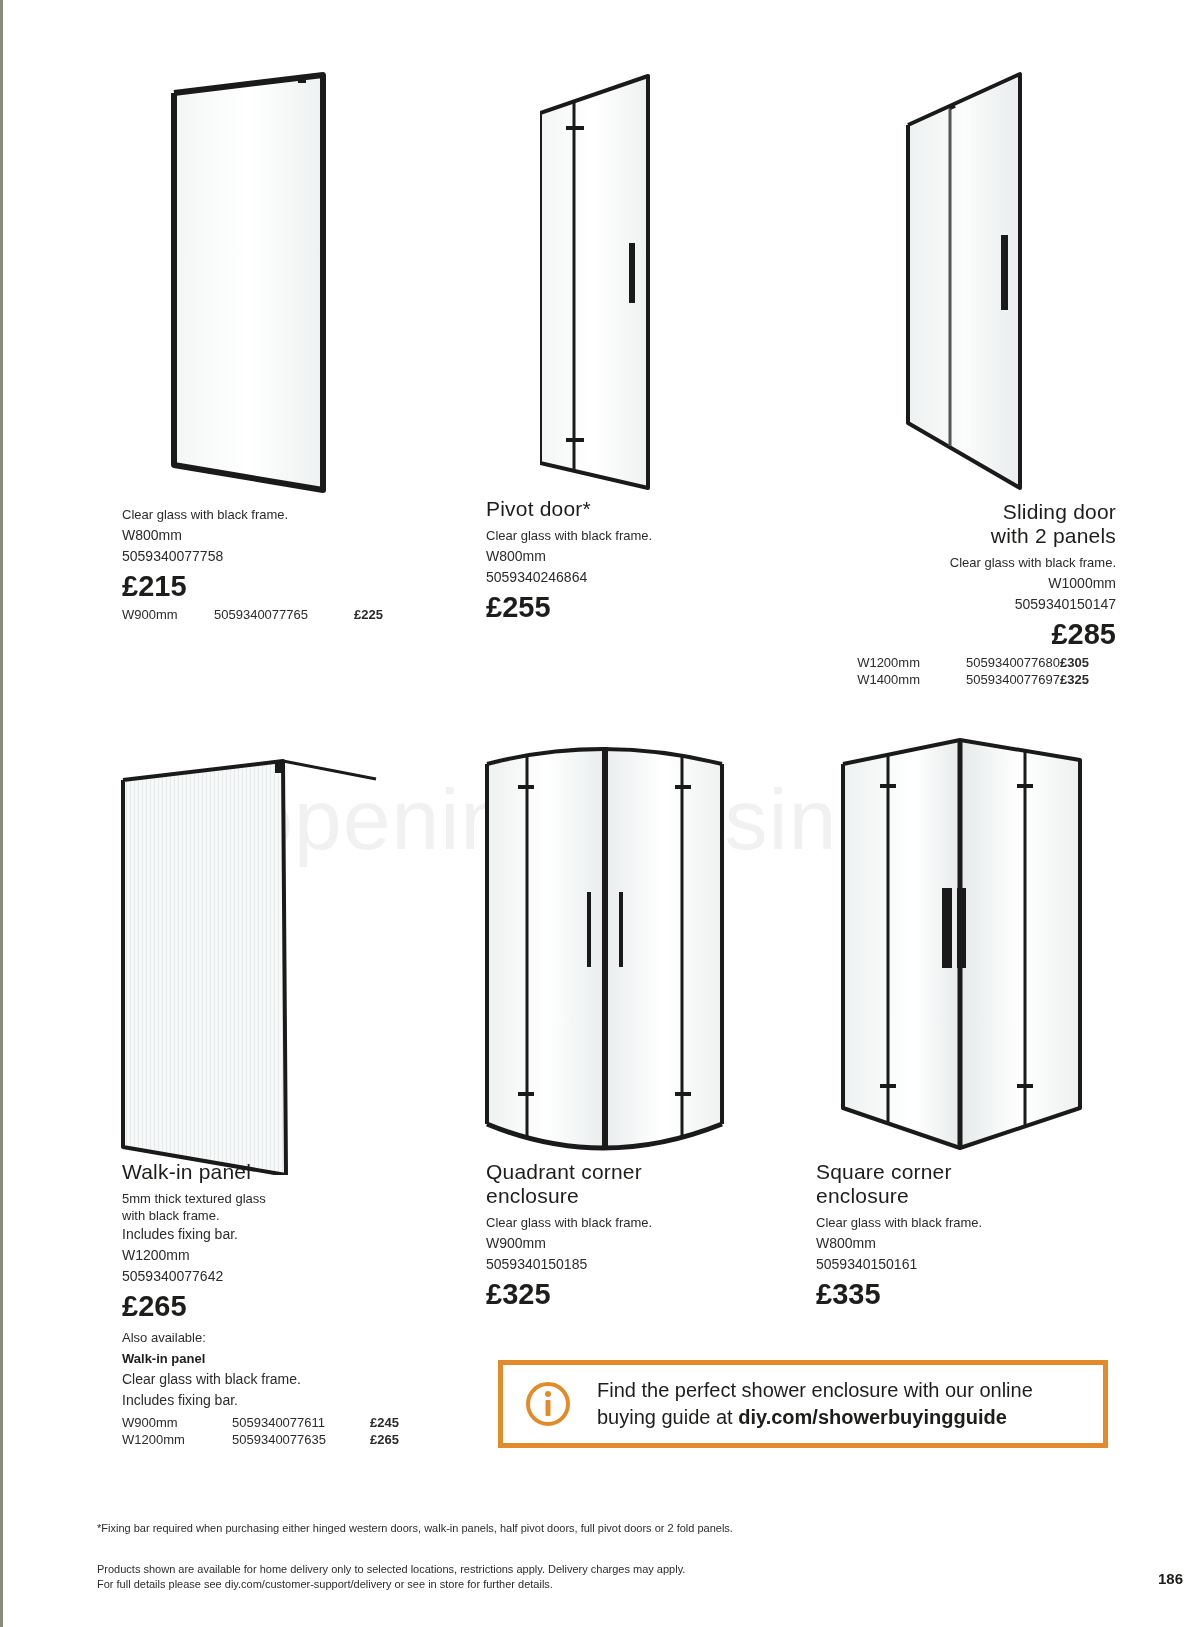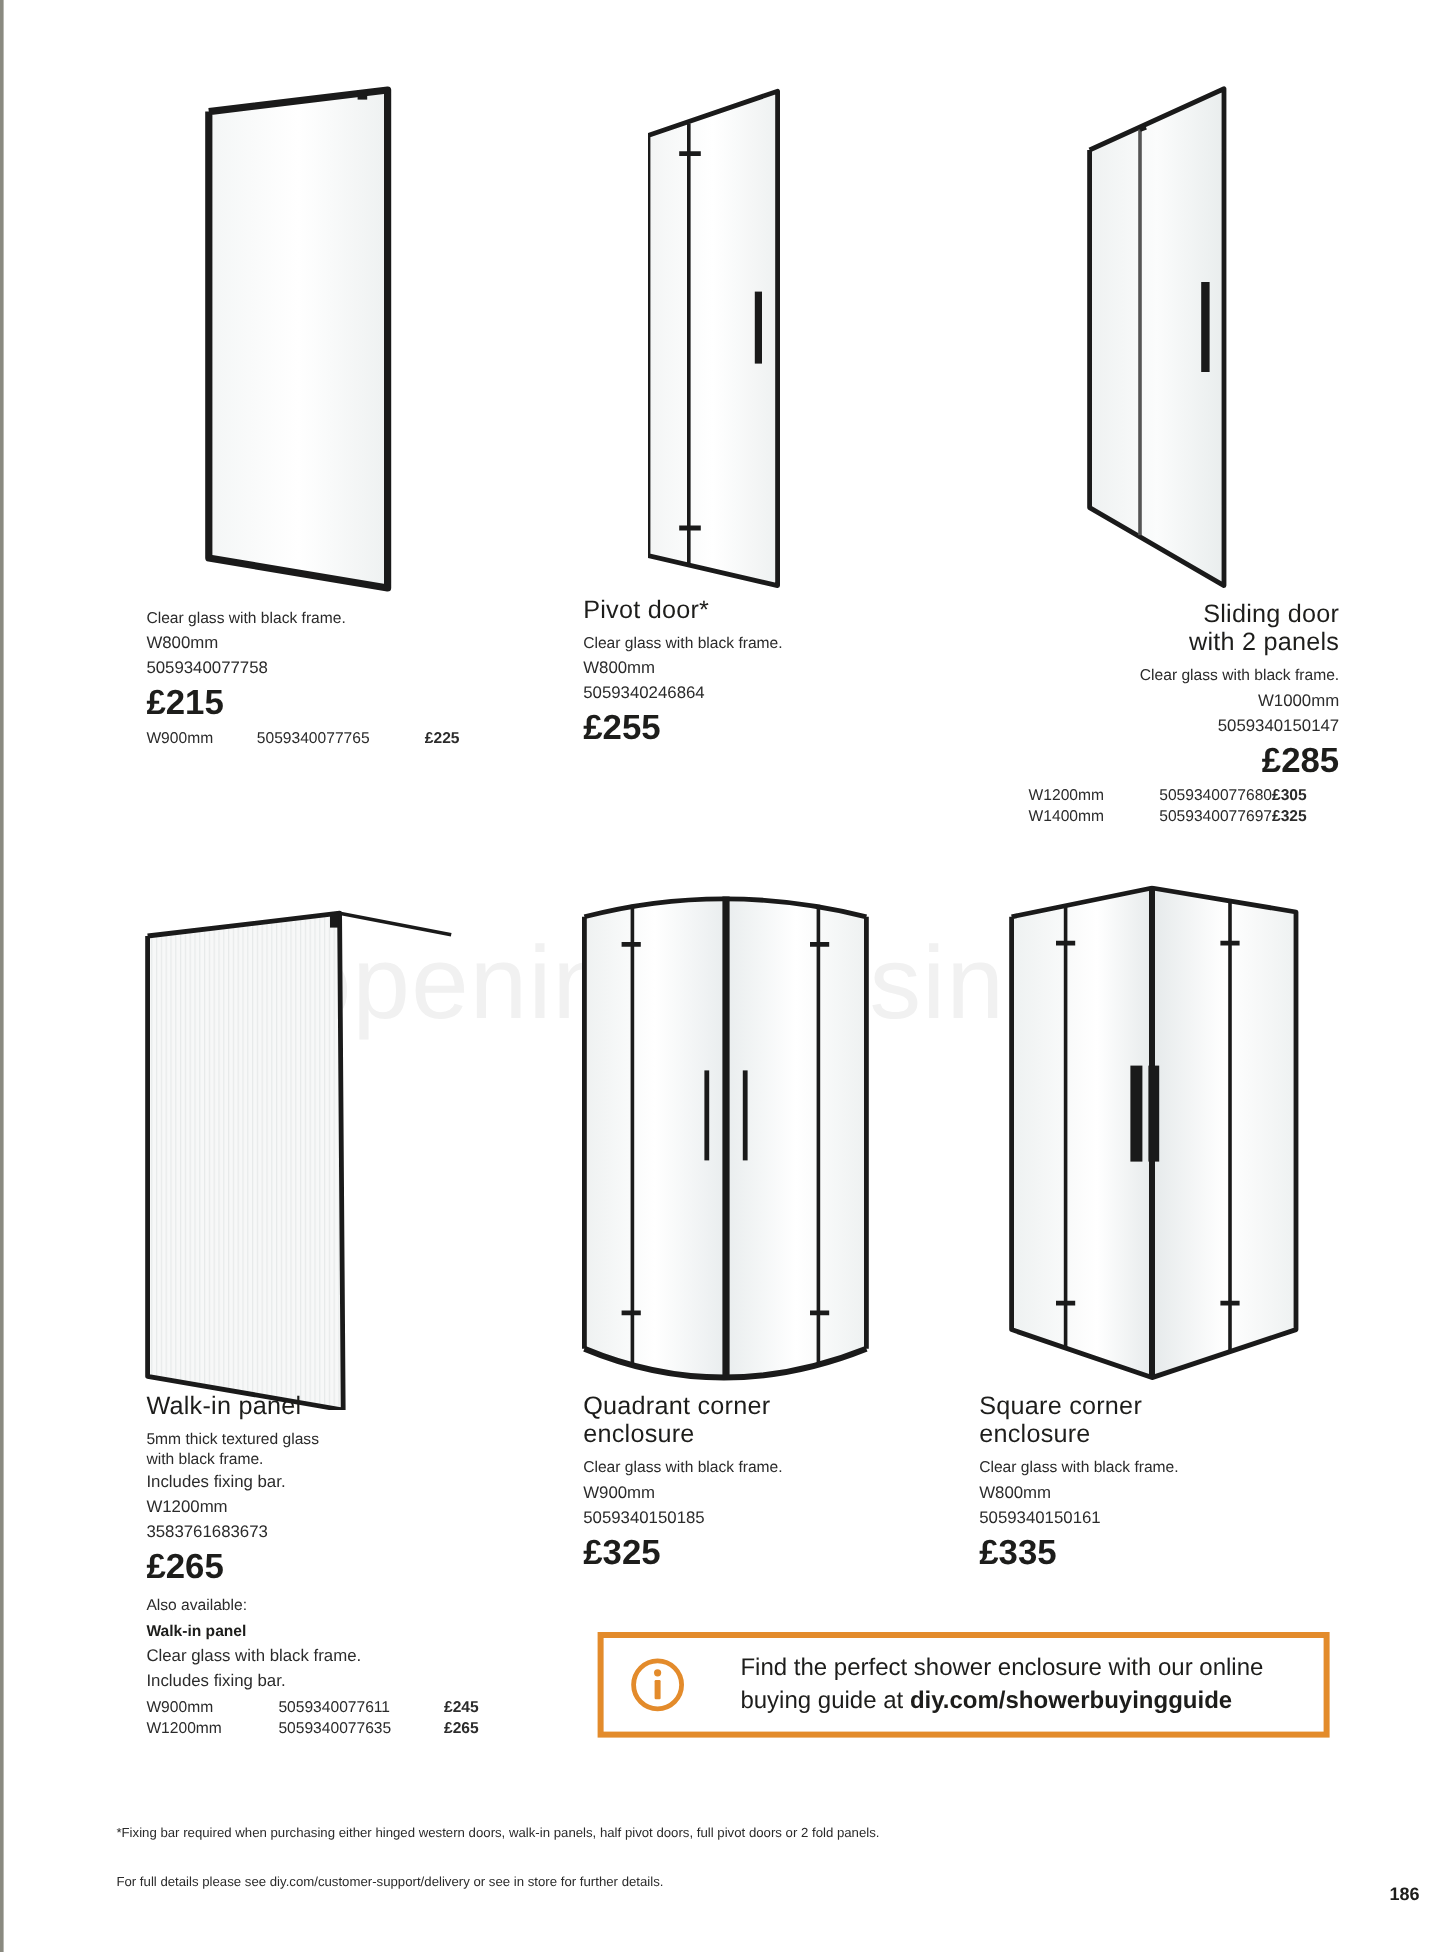--- a/index.html
+++ b/index.html
@@ -12,21 +12,21 @@
     .desc { font-family: "Liberation Sans", sans-serif; font-size: 13px; line-height: 21px; color: #2b2b2b; margin-top: 4px; white-space: pre-line; }
     .line { font-family: "Liberation Sans", sans-serif; font-size: 14px; line-height: 21px; color: #2b2b2b; }
     .price { font-family: "Liberation Sans", sans-serif; font-weight: bold; font-size: 29px; line-height: 34px; color: #1d1d1b; margin-top: 2px; }
     .variants { margin-top: 3px; }
     .variant { display: flex; font-family: "Liberation Sans", sans-serif; font-size: 13px; line-height: 17px; color: #2b2b2b; }
     .variant .w { width: 92px; }
     .variant .code { width: 140px; }
     .variant .vp { font-weight: bold; }
     .also { font-family: "Liberation Sans", sans-serif; font-size: 13px; line-height: 21px; color: #2b2b2b; margin-top: 4px; }
     .also-title { font-family: "Liberation Sans", sans-serif; font-size: 13px; line-height: 21px; font-weight: bold; color: #1d1d1b; }
-    .info-box { position: absolute; left: 498px; top: 1360px; width: 610px; height: 88px; border: 5px solid #e38b2b; box-sizing: border-box; background: #fff; display: flex; align-items: center; z-index: 1; gap: 20px; }
+    .info-box { position: absolute; left: 498px; top: 1360px; width: 610px; height: 88px; border: 5px solid #e38b2b; box-sizing: border-box; background: #fff; display: flex; align-items: center; z-index: 1; }
     .info-icon { width: 46px; height: 46px; margin-left: 22px; margin-right: 26px; flex: none; }
     .info-text { font-family: "Liberation Sans", sans-serif; font-size: 20px; line-height: 27px; color: #1d1d1b; }
     .info-text b { font-weight: bold; }
     .footer { position: absolute; left: 97px; top: 1521px; font-family: "Liberation Sans", sans-serif; font-size: 11px; color: #2b2b2b; line-height: 15px; z-index: 1; }
     .footer .fn { margin-bottom: 26px; text-align: right; }
     .page-number { position: absolute; left: 1158px; top: 1570px; font-family: "Liberation Sans", sans-serif; font-weight: bold; font-size: 15px; color: #1d1d1b; z-index: 1; }
   </style>
 </head>
 <body>
 
@@ -135,21 +135,21 @@
     <polyline points="5,25 165,6 168,420 5,392 5,25" fill="none" stroke="#1a1a1a" stroke-width="4" stroke-linejoin="round"></polyline>
     <line x1="165" y1="6" x2="258" y2="24" stroke="#1a1a1a" stroke-width="3"></line>
     <rect x="157" y="6" width="7" height="12" fill="#1a1a1a"></rect>
   </svg>
   <div style="position:absolute; left:122px; top:460px; width:300px;">
     <div class="title">Walk-in panel</div>
     <div class="desc" style="line-height:17px; margin-top:6px;">5mm thick textured glass
 with black frame.</div>
     <div class="line">Includes fixing bar.</div>
     <div class="line">W1200mm</div>
-    <div class="line">3583761683673</div>
+    <div class="line">5059340077642</div>
     <div class="price">£265</div>
     <div class="also">Also available:</div>
     <div class="also-title">Walk-in panel</div>
     <div class="line">Clear glass with black frame.</div>
     <div class="line">Includes fixing bar.</div>
     <div class="variants">
       <div class="variant">
         <span class="w" style="width:110px">W900mm</span>
         <span class="code" style="width:138px">5059340077611</span>
         <span class="vp">£245</span>
@@ -239,16 +239,17 @@
     <rect x="20.5" y="19" width="5" height="16" rx="1" fill="#e38b2b"></rect>
   </svg>
   <div class="info-text">
     <div>Find the perfect shower enclosure with our online</div>
     <div><span>buying guide at </span><b>diy.com/showerbuyingguide</b></div>
   </div>
 </div>
 
 <div class="footer">
   <div class="fn">*Fixing bar required when purchasing either hinged western doors, walk-in panels, half pivot doors, full pivot doors or 2 fold panels.</div>
+  <div>Products shown are available for home delivery only to selected locations, restrictions apply. Delivery charges may apply.</div>
   <div>For full details please see diy.com/customer-support/delivery or see in store for further details.</div>
 </div>
 
 <div class="page-number">186</div>
 
 </body></html>

